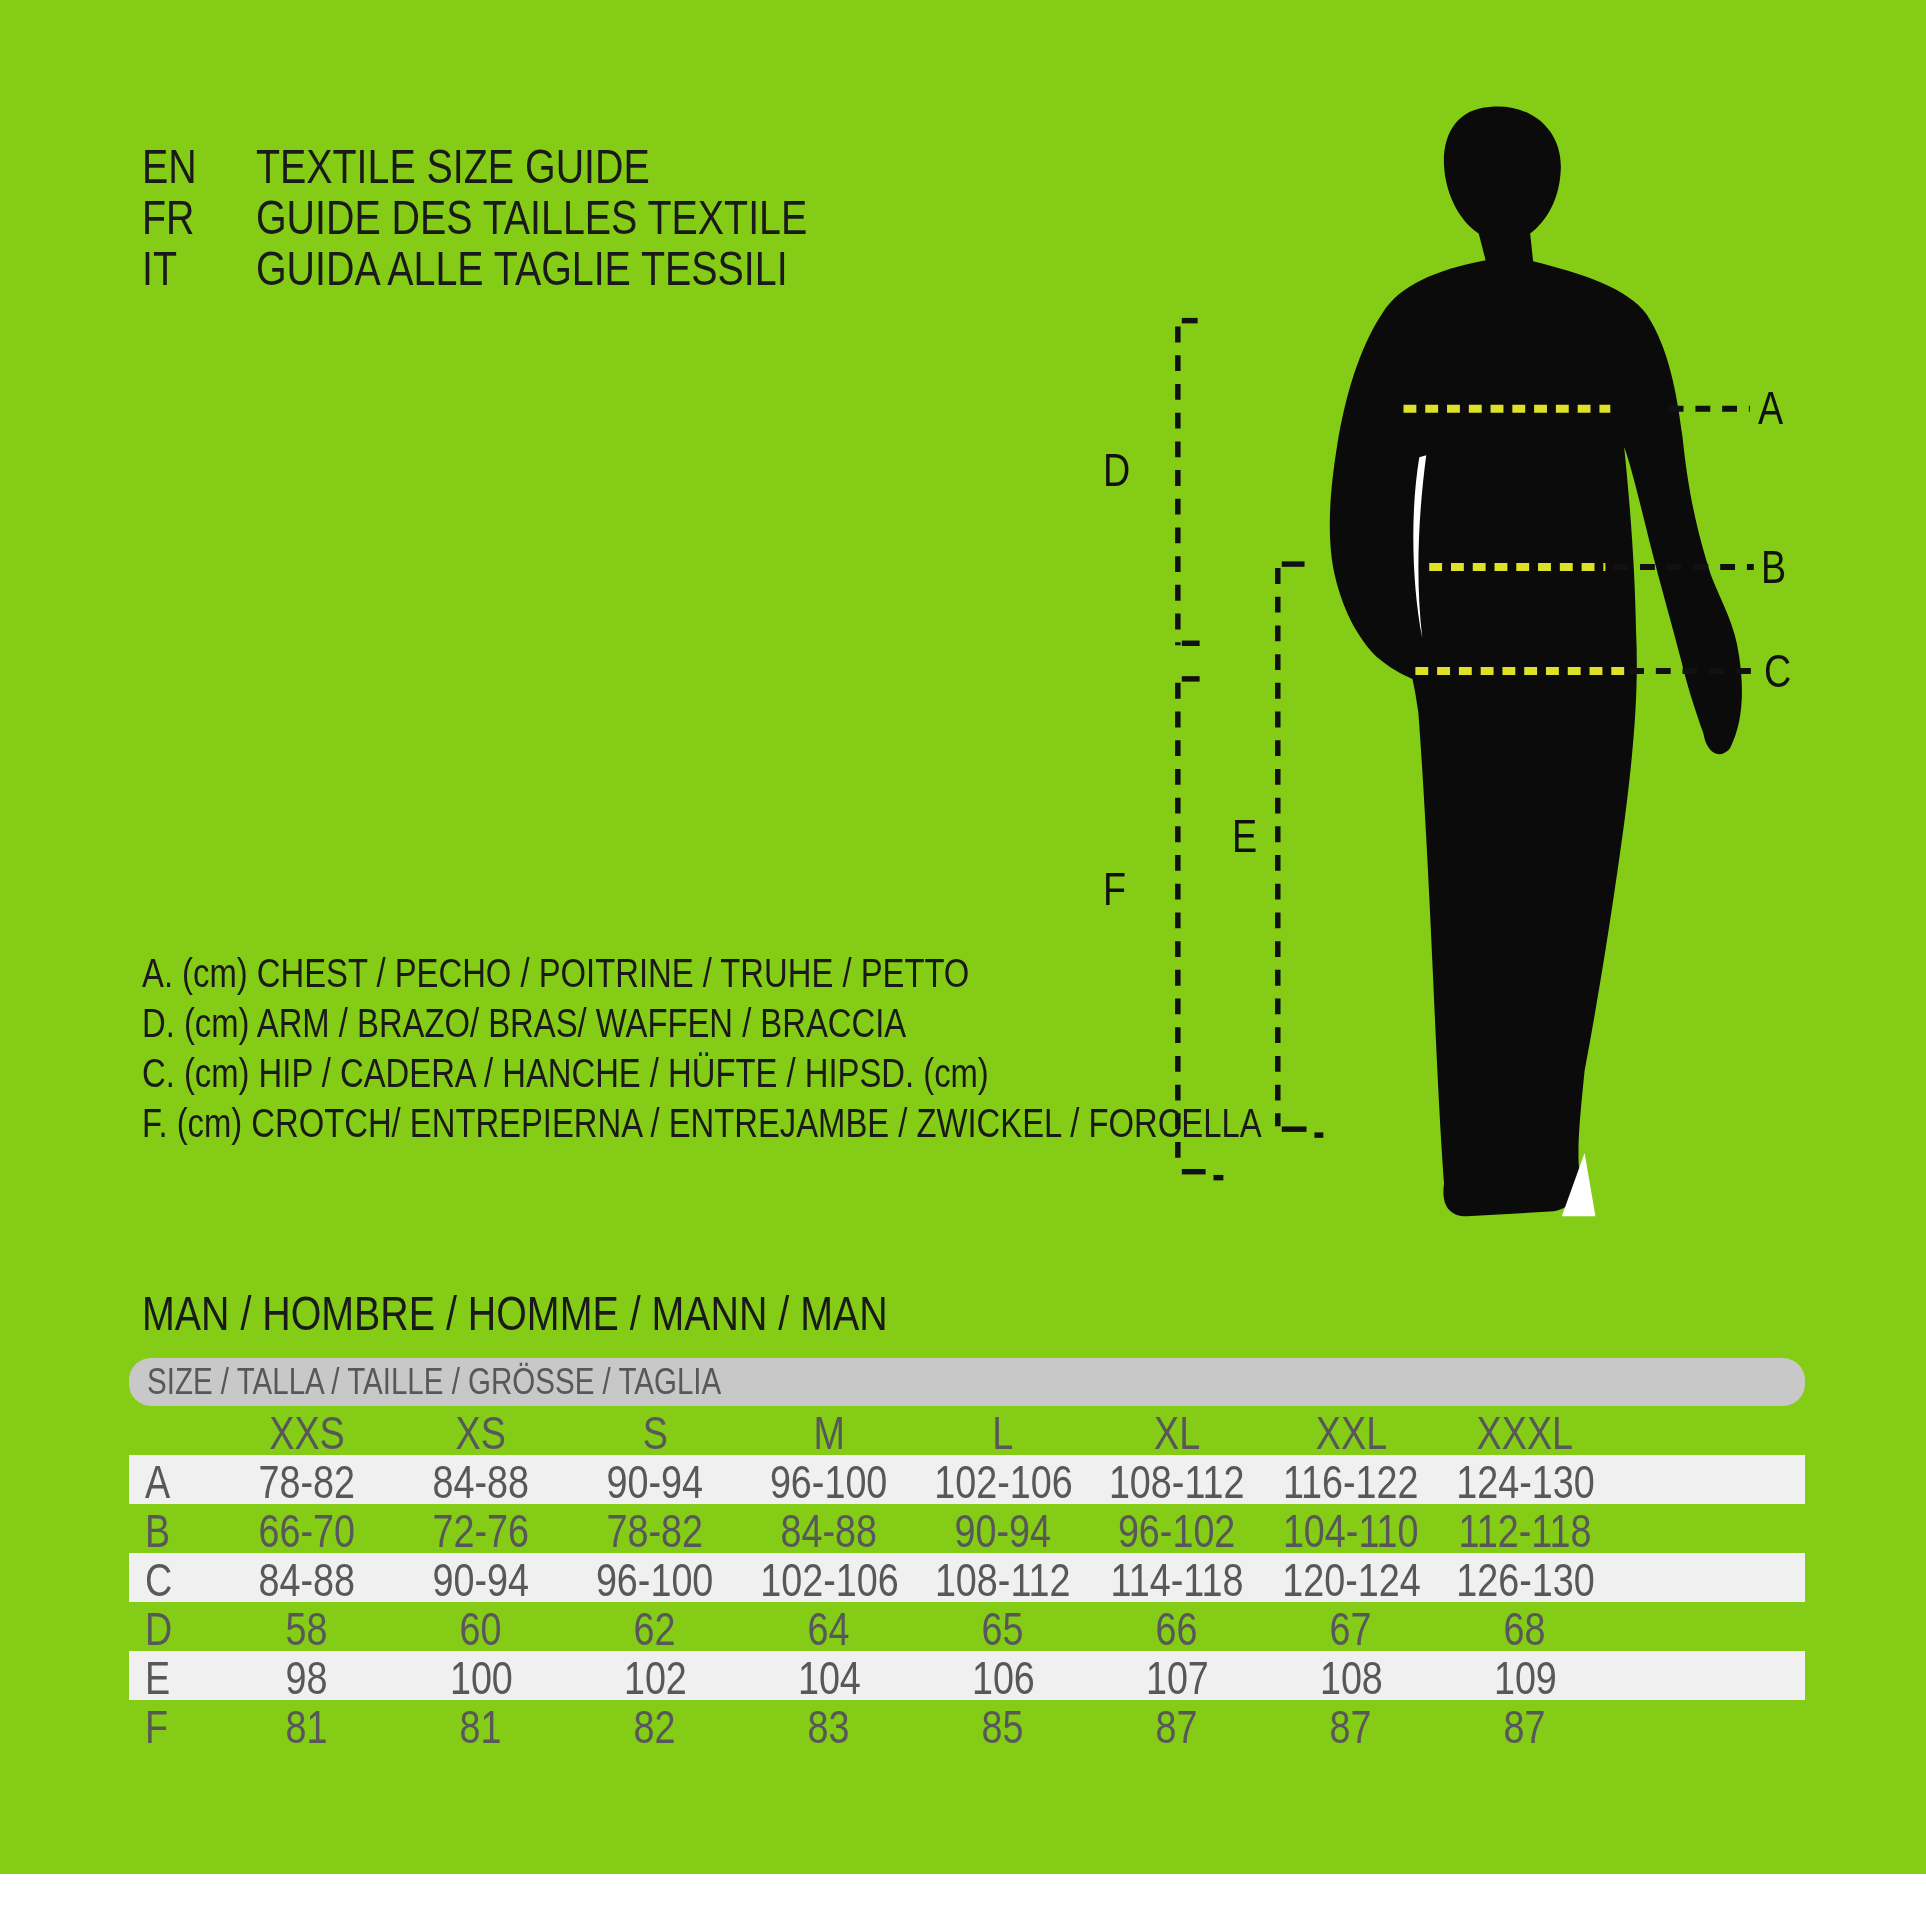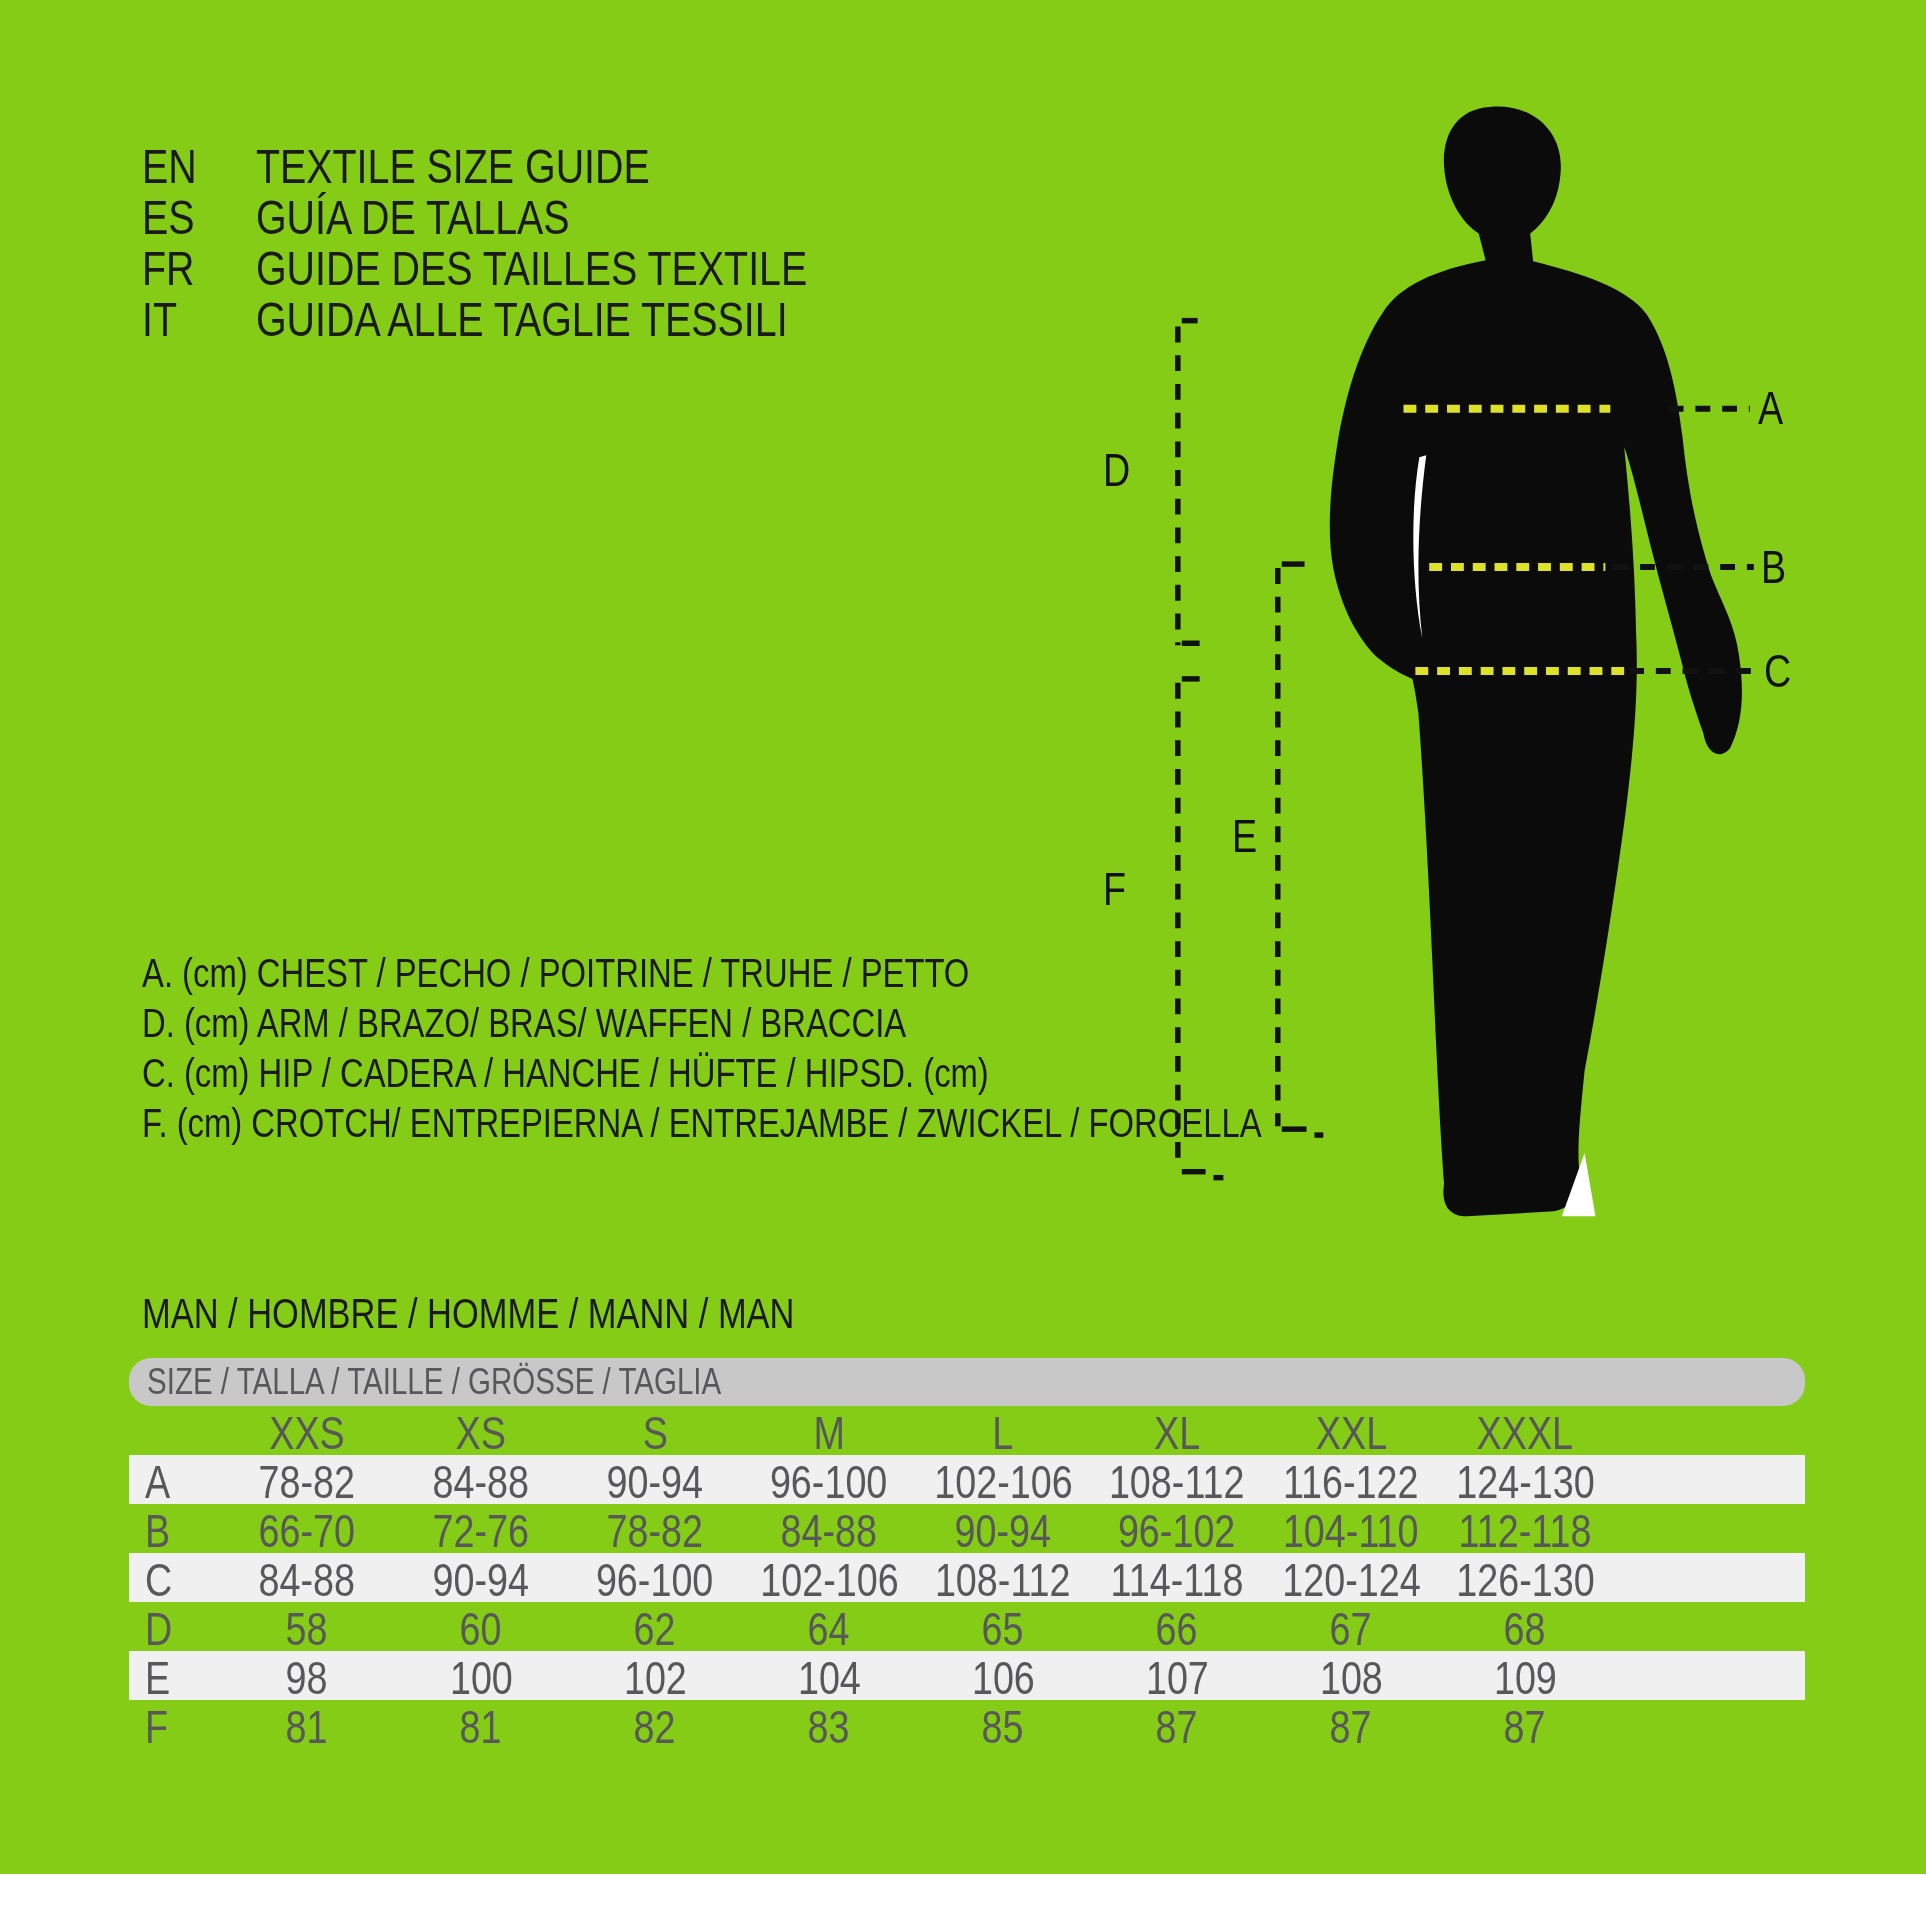--- a/index.html
+++ b/index.html
@@ -11,21 +11,21 @@
   .cx-c{display:inline-block;transform:scaleX(0.82);transform-origin:center center;white-space:nowrap;}
 
   
   .lang-block{position:absolute;left:142px;top:141px;}
   .lang-row{display:flex;height:51px;line-height:51px;font-size:48px;}
   .lang-code{width:114px;flex:0 0 114px;}
 
   
   .legend{position:absolute;left:142px;top:948px;}
   .legend-line{height:50px;line-height:50px;font-size:40px;}
-  .gender-line{position:absolute;left:142px;top:1289px;height:50px;line-height:50px;font-size:42px;}
+  .gender-line{position:absolute;left:142px;top:1289px;height:50px;line-height:50px;font-size:48px;}
 
   
   .figure-svg{position:absolute;left:1069px;top:94px;width:762px;height:1148px;}
   .pt-label{position:absolute;font-size:46px;line-height:53px;color:#111;}
 
   
   .size-table{position:absolute;left:129px;top:1358px;width:1676px;}
   .t-bar{height:48px;background:#c8c8c9;color:#58585a;font-size:36px;line-height:48px;padding-left:18px;box-sizing:border-box;border-radius:22px;}
   .t-row{display:grid;grid-template-columns:91px repeat(8,174px) 1fr;height:49px;align-items:center;
          color:#58585a;font-size:46px;}
@@ -35,24 +35,20 @@
 </style>
 </head>
 <body>
 
 <div class="canvas">
 
   <div class="lang-block">
     <div class="lang-row">
       <span class="lang-code"><span class="cx">EN</span></span>
       <span class="cx">TEXTILE SIZE GUIDE</span>
-    </div>
-    <div class="lang-row">
-      <span class="lang-code"><span class="cx">ES</span></span>
-      <span class="cx">GUÍA DE TALLAS</span>
     </div>
     <div class="lang-row">
       <span class="lang-code"><span class="cx">FR</span></span>
       <span class="cx">GUIDE DES TAILLES TEXTILE</span>
     </div>
     <div class="lang-row">
       <span class="lang-code"><span class="cx">IT</span></span>
       <span class="cx">GUIDA ALLE TAGLIE TESSILI</span>
     </div>
   </div>

